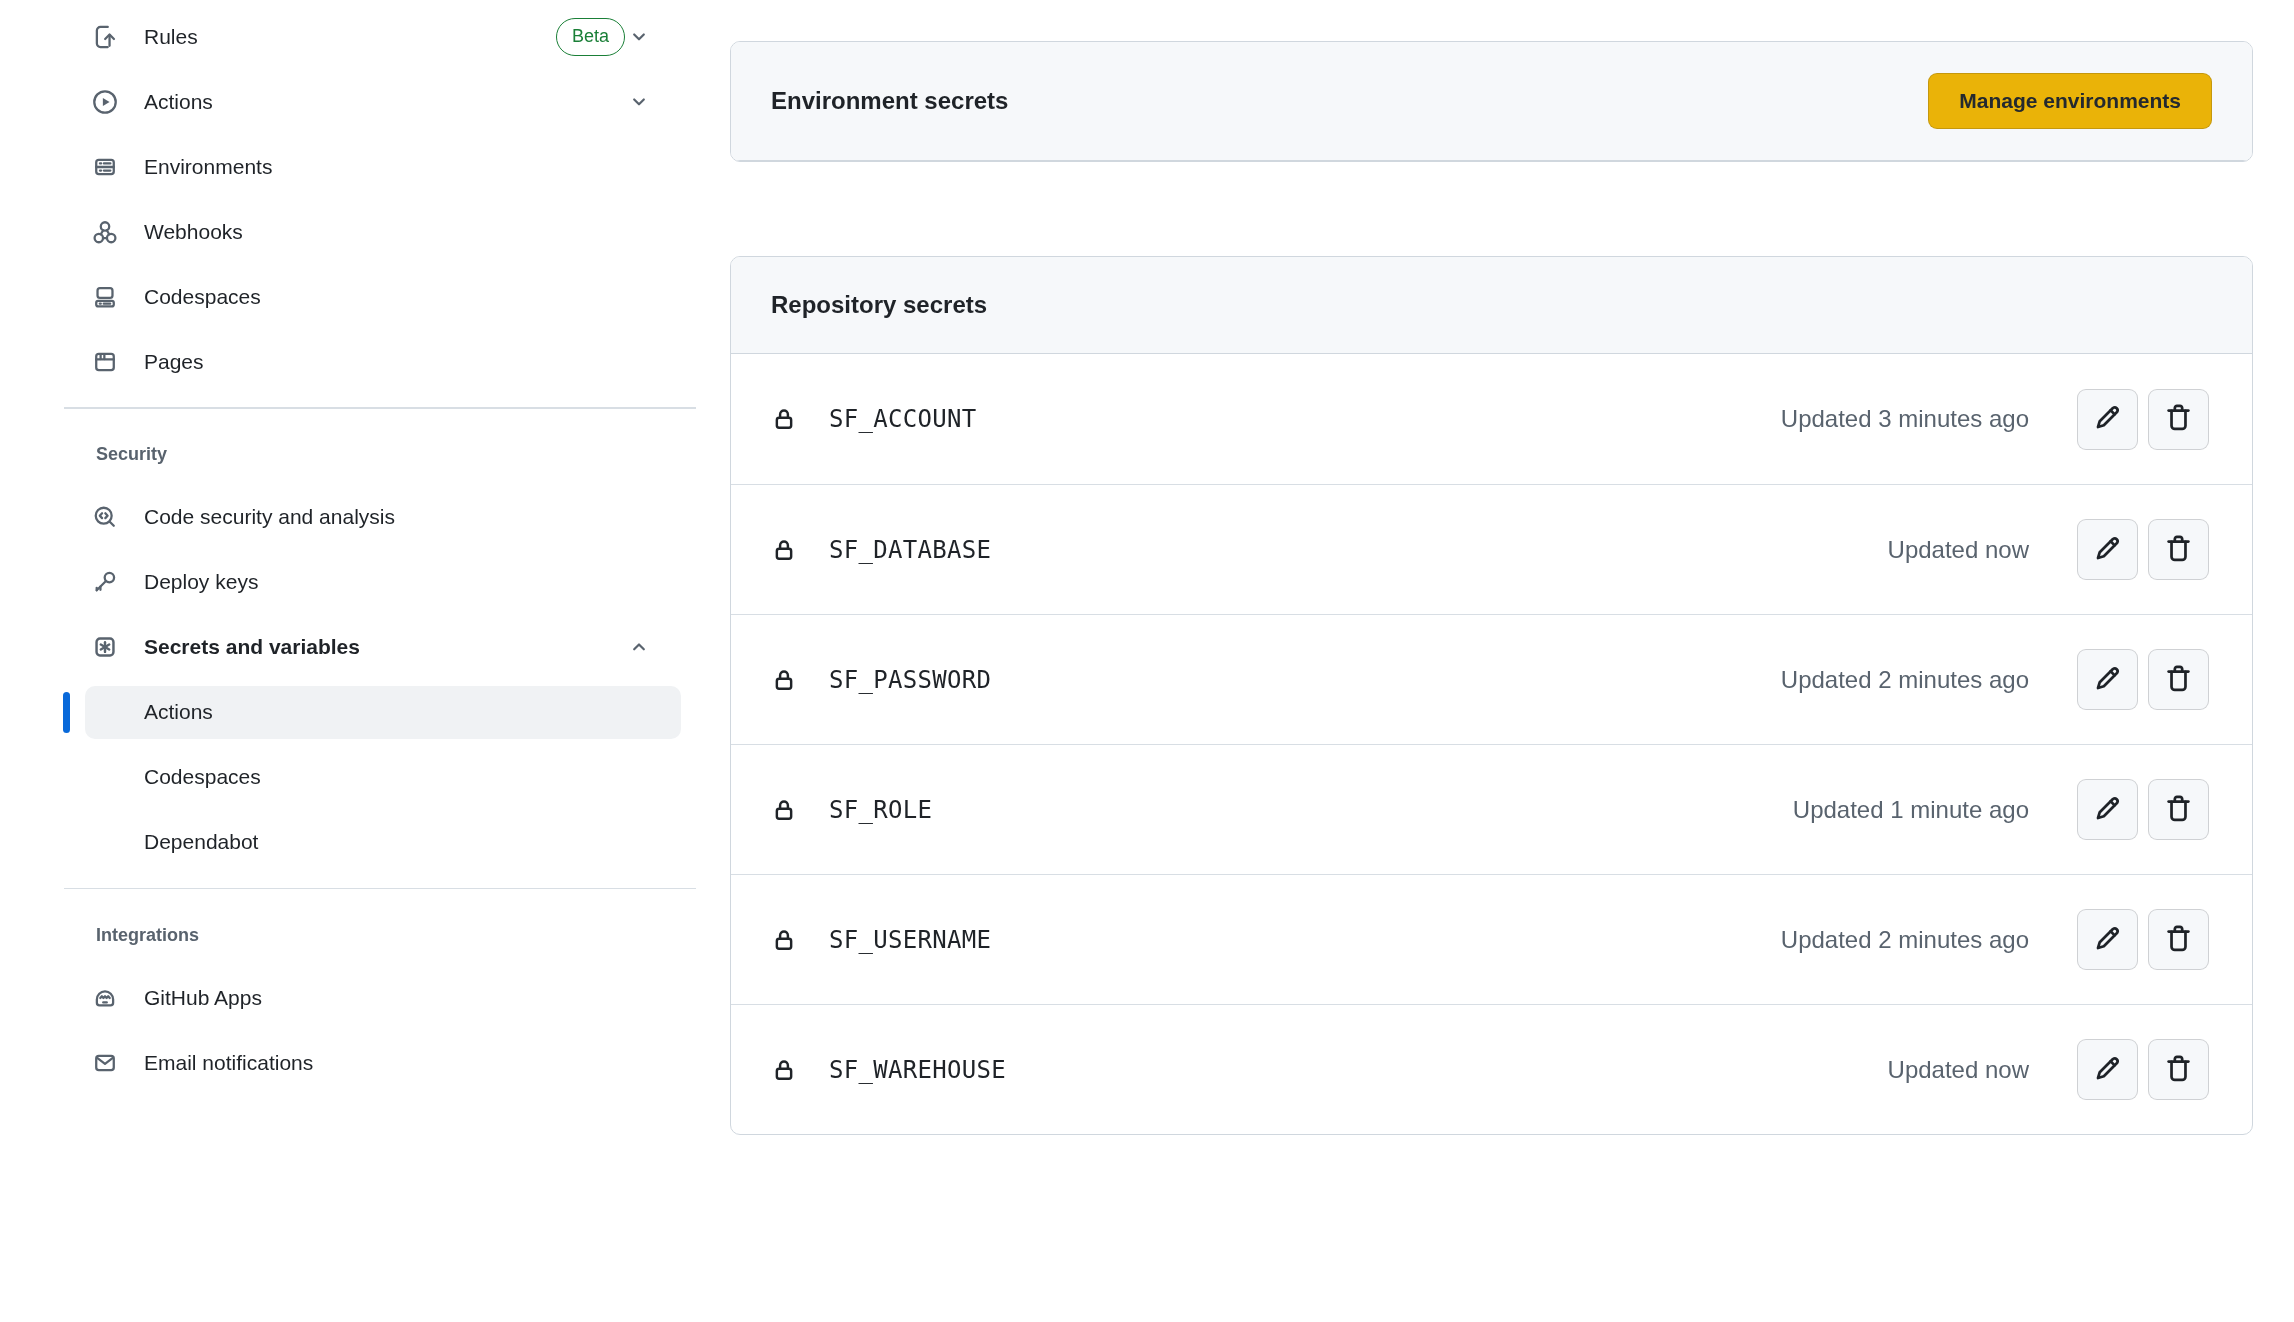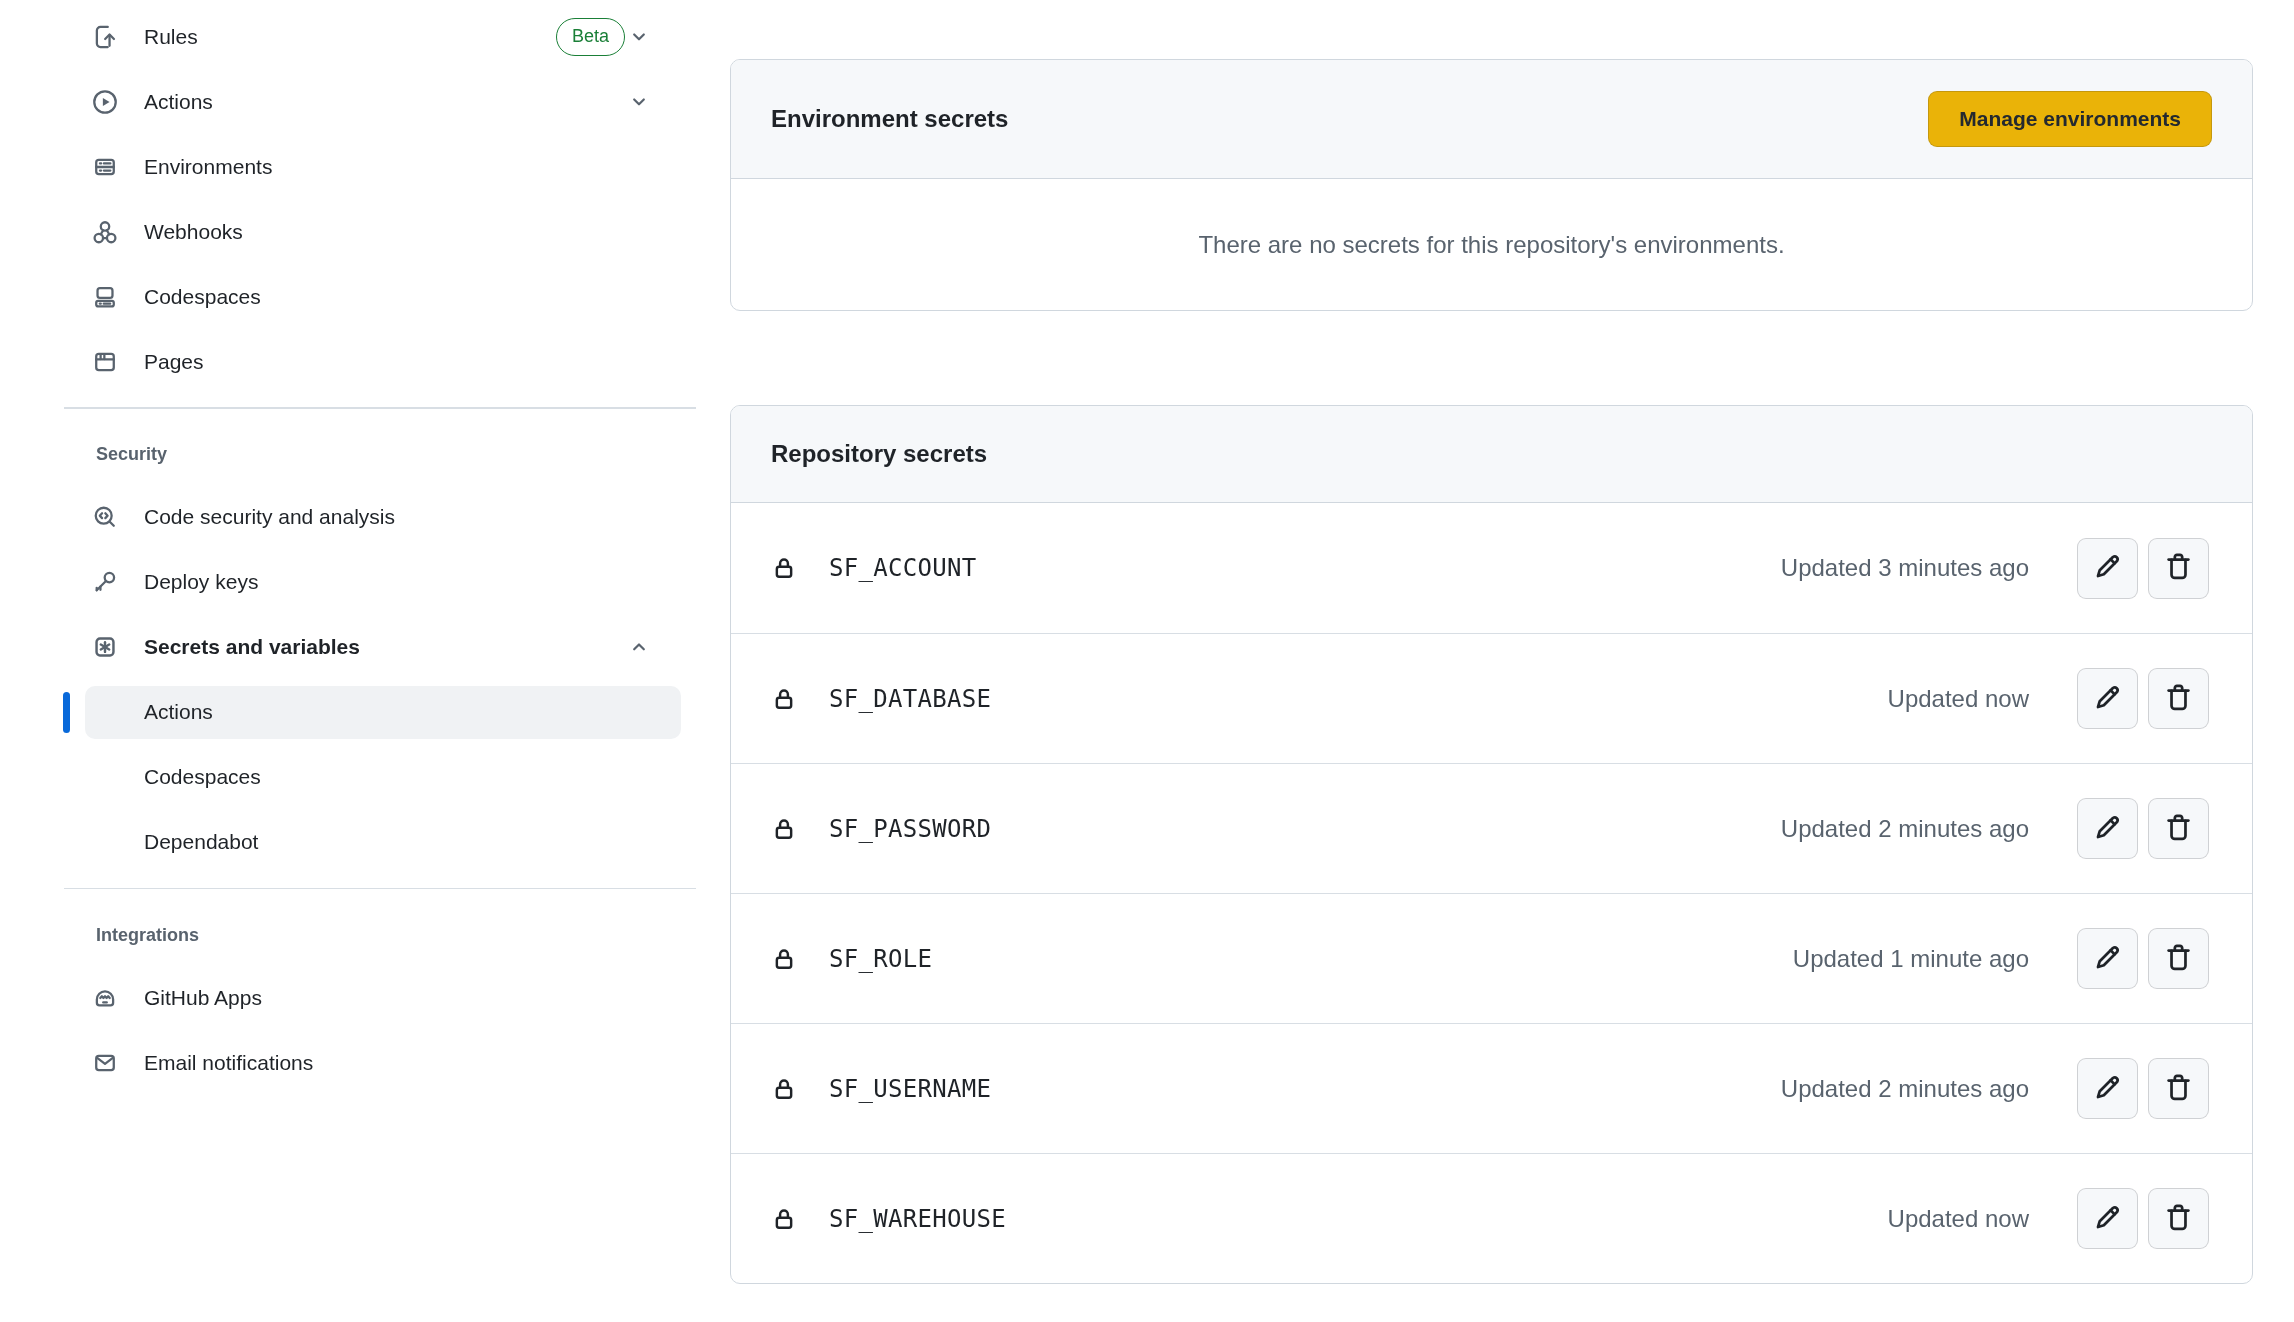--- a/index.html
+++ b/index.html
@@ -25,21 +25,21 @@
                  position:relative; font-size:21px; cursor:pointer; }
   .subnav-item span { position:relative; z-index:2; }
   .subnav-item.selected::before { content:""; position:absolute; left:25px; right:19px; top:6px; bottom:6px;
                  background:#f0f2f4; border-radius:10px; z-index:0; }
   .subnav-item.selected::after { content:""; position:absolute; left:3px; top:12px; bottom:12px; width:7px;
                  background:#0969da; border-radius:6px; z-index:1; }
 
   
   .main { position:absolute; left:730px; top:0; width:1523px; }
   .card { border:1.5px solid #d0d7de; border-radius:10px; background:#fff; overflow:hidden; }
-  .card-env { margin-top:59px; }
+  .card-env { margin-top:41px; }
   .card-repo { margin-top:94px; }
   .card-header { background:#f6f8fa; border-bottom:1.5px solid #d0d7de; display:flex; align-items:center; padding:0 40px; }
   .card-env .card-header { height:119px; }
   .card-repo .card-header { height:97px; }
   .card-title { font-size:24px; font-weight:600; color:#1f2328; }
   .manage-btn { margin-left:auto; height:56px; padding:0 30px; font-size:21px; font-weight:600; color:#24292f;
                 background:#eab308; border:1.5px solid rgba(31,35,40,0.18); border-radius:9px;
                 font-family:inherit; cursor:pointer;text-align:center; }
   .empty-body { height:131px; display:flex; align-items:center; justify-content:center;
                 font-size:24px; color:#59636e; }
@@ -237,21 +237,20 @@
     </div>
   </aside>
 
   <main class="main">
 
     <section class="card card-env">
       <header class="card-header">
         <h2 class="card-title">Environment secrets</h2>
         <button class="manage-btn">Manage environments</button>
       </header>
-      <div class="empty-body">There are no secrets for this repository's environments.</div>
     </section>
 
     <section class="card card-repo">
       <header class="card-header">
         <h2 class="card-title">Repository secrets</h2>
       </header>
 
       <div class="secret-row">
         <span class="lock">
           <svg viewBox="0 0 16 16" fill="none" stroke="#1f2328" stroke-width="1.5" stroke-linecap="round" stroke-linejoin="round">

